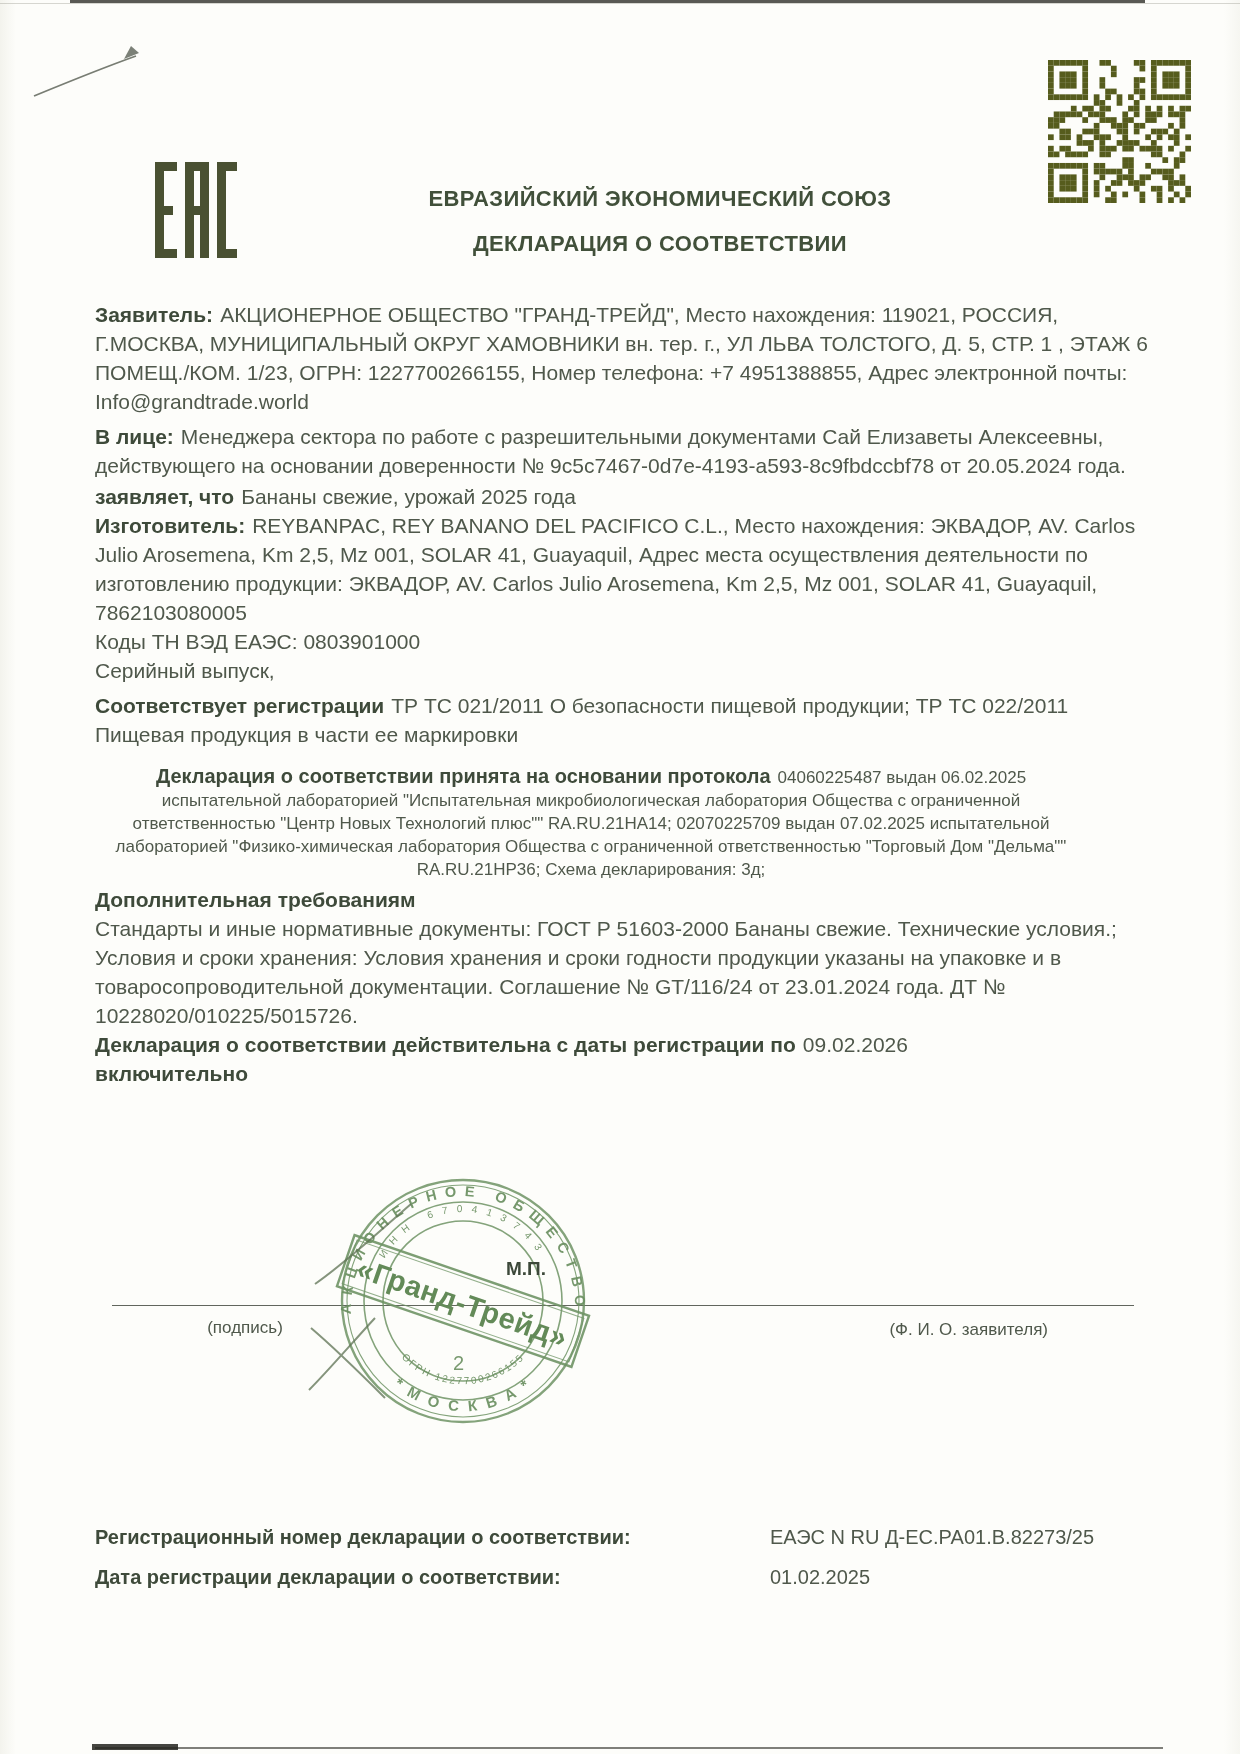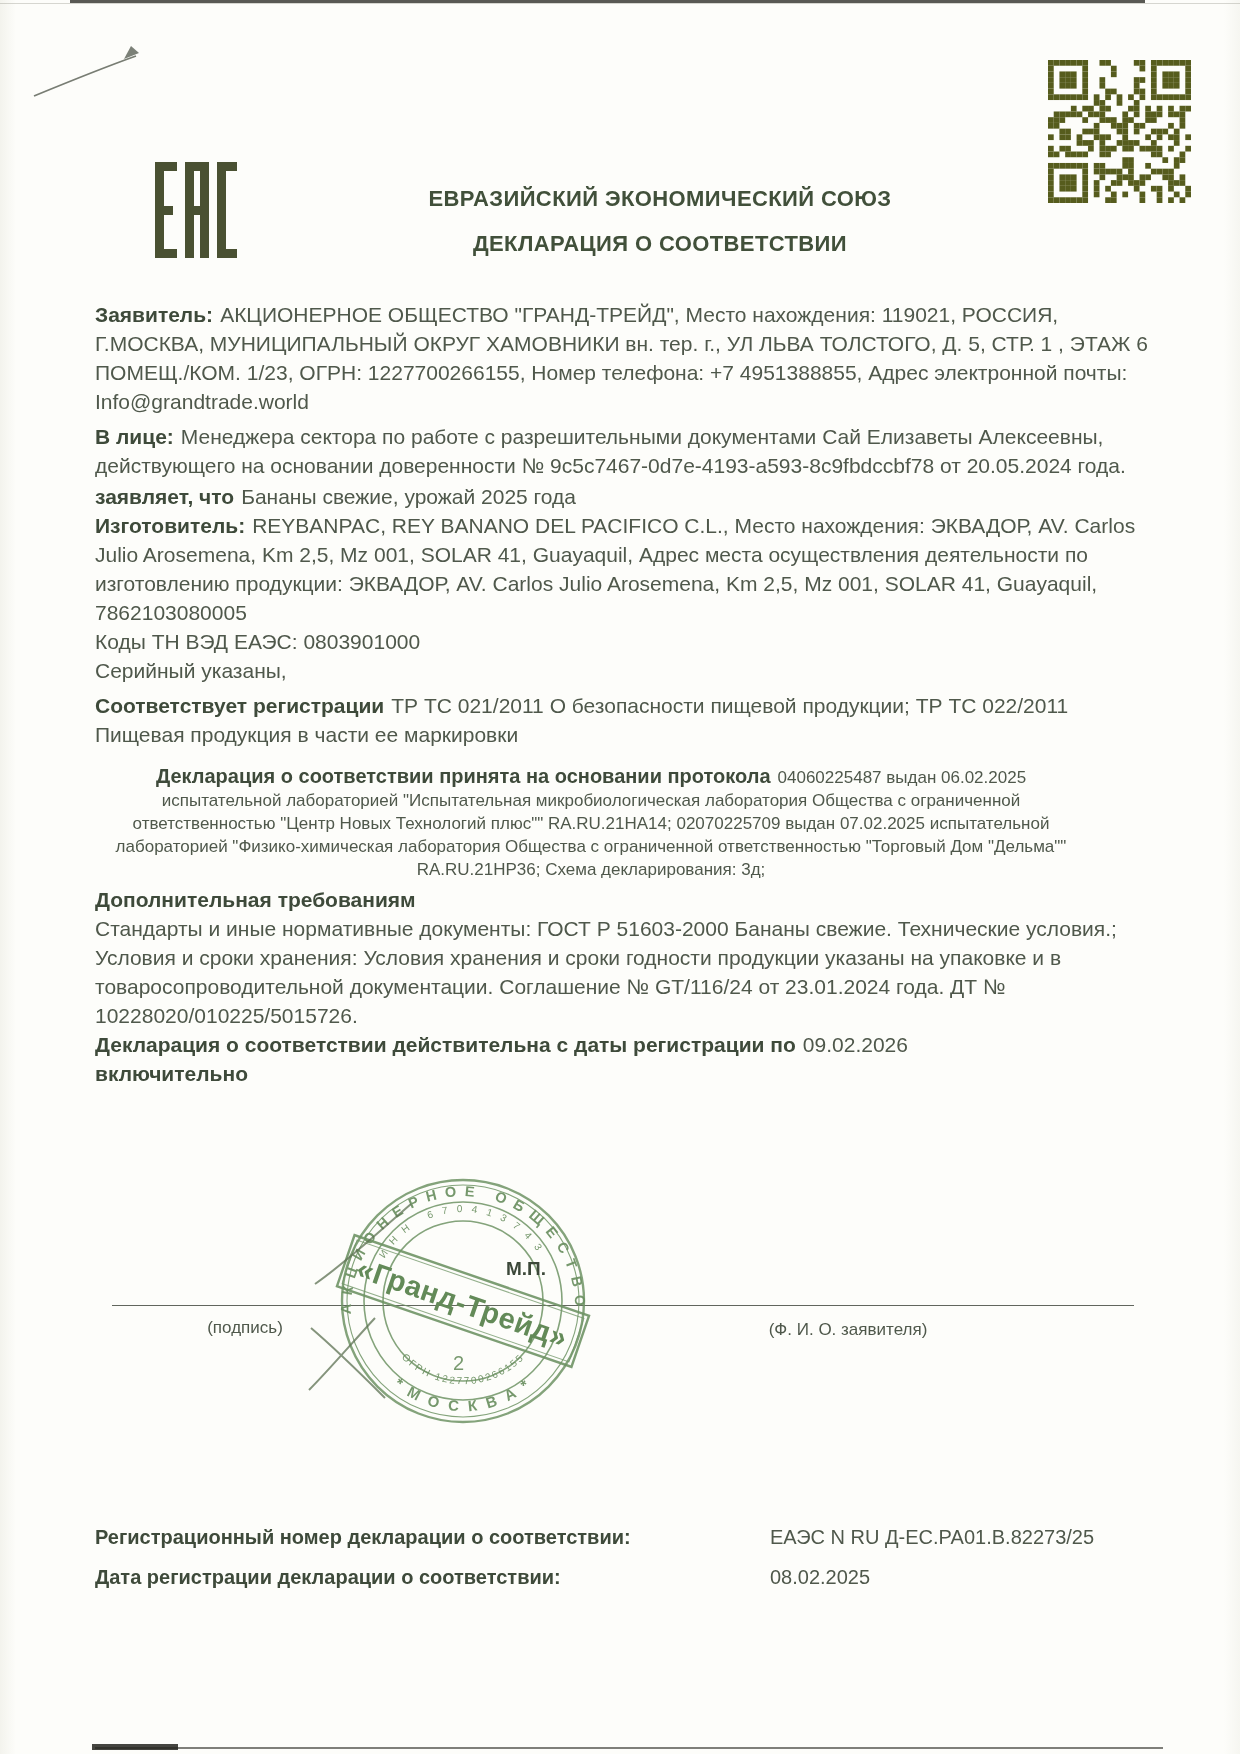--- a/index.html
+++ b/index.html
@@ -30,21 +30,21 @@
   .small{font-size:17px;line-height:23px;max-width:992px;}
   .small b{font-size:20px;}
   .block-label{display:block;margin-right:0;}
   
   .sig-area{position:absolute;left:0;top:1160px;width:1240px;height:400px;}
   .sig-line{position:absolute;left:112px;top:145px;width:1022px;height:0;border-top:1.6px solid #454b41;opacity:.85;}
   .stamp{position:absolute;left:333px;top:6px;width:260px;height:270px;overflow:visible;}
   .mp{position:absolute;left:506px;top:98px;font-size:19px;font-weight:bold;color:#3c4839;}
   .sig-name{position:absolute;left:648px;top:108px;width:400px;text-align:center;font-size:20px;}
   .cap-sign{position:absolute;left:145px;top:158px;width:200px;text-align:center;font-size:17px;}
-  .cap-name{position:absolute;left:648px;top:160px;width:400px;text-align:center;font-size:17px;}
+  .cap-name{position:absolute;left:648px;top:160px;width:400px;text-align:right;font-size:17px;}
   
   .footer{position:absolute;left:95px;top:1524px;width:1070px;display:grid;grid-template-columns:675px 1fr;row-gap:14px;font-size:20px;line-height:26px;}
   .footer .lbl{font-weight:bold;color:#3e4a3a;}
 </style>
 </head>
 <body>
 
 <div class="page">
 
   <div class="edge-top"></div>
@@ -378,21 +378,21 @@
   <div class="main">
     <p><b>Заявитель:</b><span>АКЦИОНЕРНОЕ ОБЩЕСТВО "ГРАНД-ТРЕЙД", Место нахождения: 119021, РОССИЯ, Г.МОСКВА, МУНИЦИПАЛЬНЫЙ ОКРУГ ХАМОВНИКИ вн. тер. г.,  УЛ ЛЬВА ТОЛСТОГО, Д. 5, СТР. 1 , ЭТАЖ  6  ПОМЕЩ./КОМ.  1/23, ОГРН: 1227700266155, Номер телефона: +7 4951388855, Адрес электронной почты: Info@grandtrade.world</span></p>
 
     <p class="mt6"><b>В лице:</b><span>Менеджера сектора по работе с разрешительными документами Сай Елизаветы Алексеевны, действующего на основании доверенности № 9c5c7467-0d7e-4193-a593-8c9fbdccbf78 от 20.05.2024 года.</span></p>
 
     <p class="mt2"><b>заявляет, что</b><span>Бананы свежие, урожай 2025 года</span></p>
 
     <p><b>Изготовитель:</b><span>REYBANPAC, REY BANANO DEL PACIFICO C.L., Место нахождения: ЭКВАДОР, AV. Carlos Julio Arosemena, Km 2,5, Mz 001, SOLAR 41, Guayaquil, Адрес места осуществления деятельности по изготовлению продукции: ЭКВАДОР, AV. Carlos Julio Arosemena, Km 2,5, Mz 001, SOLAR 41, Guayaquil, 7862103080005</span></p>
 
     <p>Коды ТН ВЭД ЕАЭС: 0803901000</p>
-    <p>Серийный указаны,</p>
+    <p>Серийный выпуск,</p>
 
     <p class="mt6"><b>Соответствует регистрации</b><span>ТР ТС 021/2011 О безопасности пищевой продукции; ТР ТС 022/2011 Пищевая продукция в части ее маркировки</span></p>
 
     <p class="small mt16"><b>Декларация о соответствии принята на основании протокола</b><span>04060225487 выдан 06.02.2025 испытательной лабораторией "Испытательная микробиологическая лаборатория Общества с ограниченной ответственностью "Центр Новых Технологий плюс"" RA.RU.21НА14; 02070225709 выдан 07.02.2025  испытательной лабораторией "Физико-химическая лаборатория Общества с ограниченной ответственностью "Торговый Дом "Дельма"" RA.RU.21НР36; Схема декларирования: 3д;</span></p>
 
     <p class="mt4"><b class="block-label">Дополнительная требованиям</b><span>Стандарты и иные нормативные документы: ГОСТ Р 51603-2000 Бананы свежие. Технические условия.; Условия и сроки хранения: Условия хранения и сроки годности продукции указаны на упаковке и в товаросопроводительной документации. Соглашение № GT/116/24 от 23.01.2024 года. ДТ № 10228020/010225/5015726.</span></p>
 
     <p><b>Декларация о соответствии действительна с даты регистрации по</b><span>09.02.2026</span><b class="block-label">включительно</b></p>
   </div>
 
@@ -433,16 +433,16 @@
 
     <div class="mp">М.П.</div>
     <div class="cap-sign">(подпись)</div>
     <div class="cap-name">(Ф. И. О. заявителя)</div>
   </div>
 
   <div class="footer">
     <div class="lbl">Регистрационный номер декларации о соответствии:</div>
     <div>ЕАЭС N RU Д-ЕС.РА01.В.82273/25</div>
     <div class="lbl">Дата регистрации декларации о соответствии:</div>
-    <div>08.02.2025</div>
+    <div>01.02.2025</div>
   </div>
 
 </div>
 
 </body></html>

